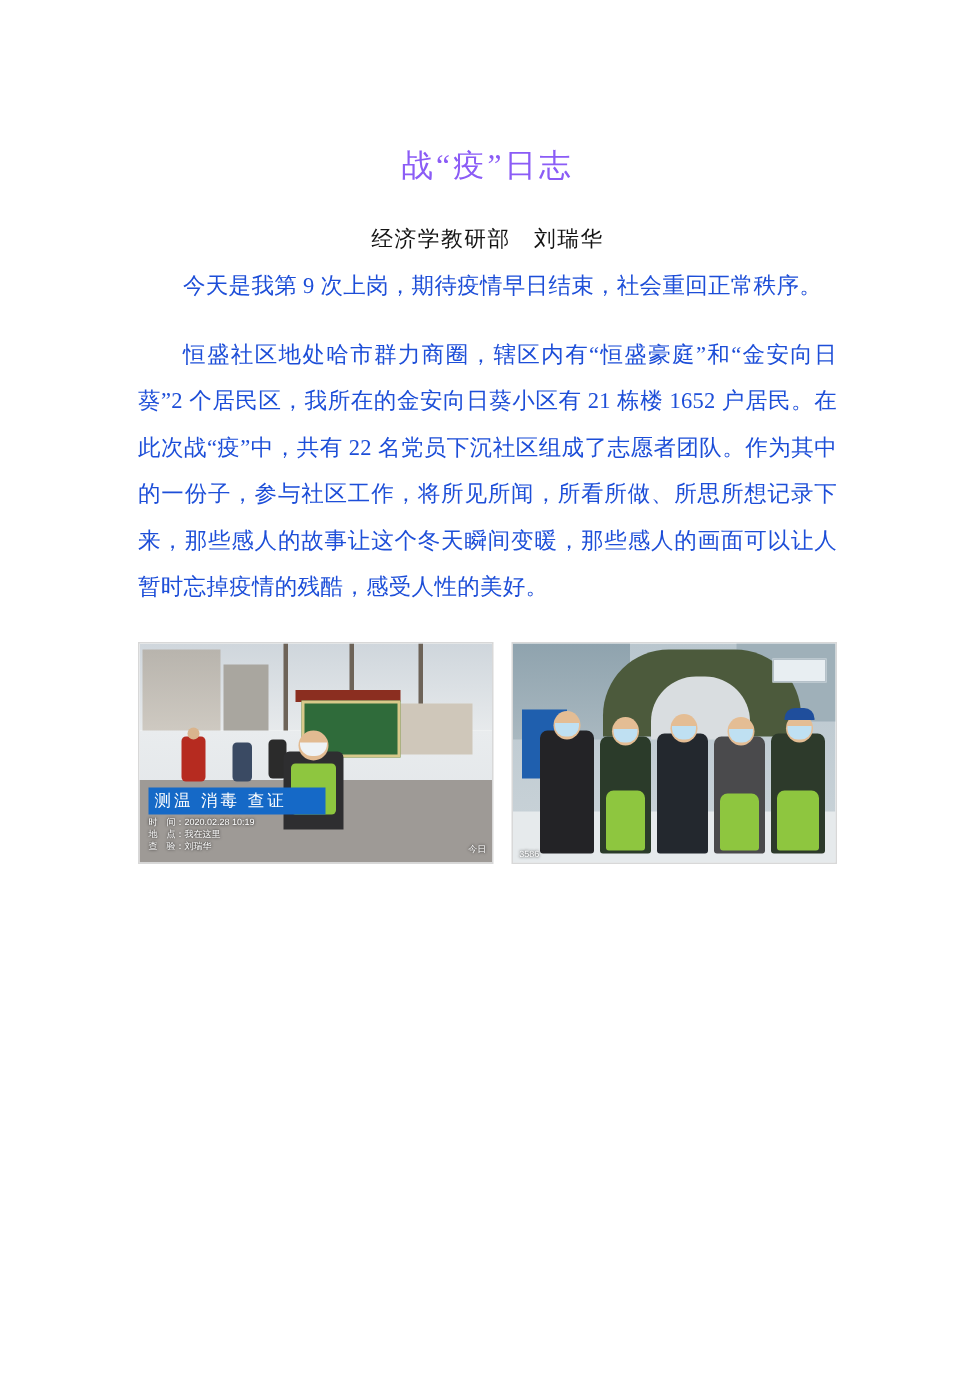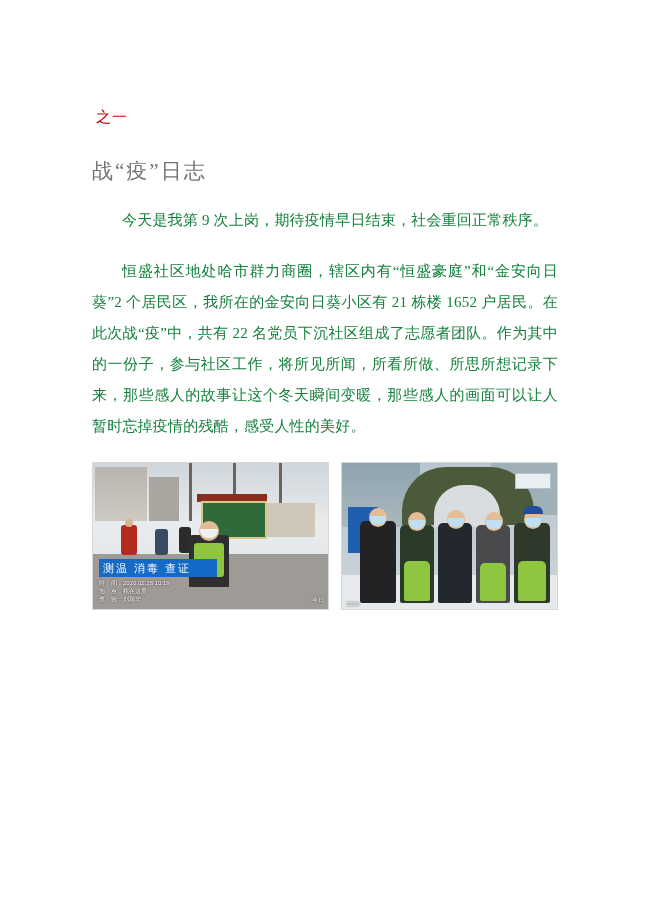--- a/index.html
+++ b/index.html
@@ -32,40 +32,41 @@
     color: #141414;
   }
   .subtitle-red {
     color: #c00000;
     font-size: 15px;
     letter-spacing: 1px;
     margin-top: 30px;
     margin-left: 4px;
   }
   .section-title {
+    text-align: center;
     font-size: 21px;
     letter-spacing: 2px;
-    margin-top: 30px;
-    color: #737373;
+    margin-top: 18px;
+    color: #8b5cf6;
   }
   .byline {
     text-align: center;
     font-size: 14.5px;
     letter-spacing: 1px;
     margin-top: 26px;
     color: #141414;
   }
   .body-text {
     font-size: 15px;
     line-height: 31px;
     text-align: justify;
     text-justify: inter-ideograph;
-    margin-top: 20px;
+    margin-top: 7px;
     letter-spacing: 0.2px;
-    color: #15803d;
+    color: #1d4ed8;
   }
   .body-text.indent {
     text-indent: 2em;
   }
   .figure-row {
     display: flex;
     gap: 12px;
     margin-top: 20px;
     align-items: flex-start;
   }
@@ -208,24 +209,24 @@
     font-family: "Liberation Sans", sans-serif;
     text-shadow: 0 0 2px #000;
   }
 </style>
 </head>
 <body>
 
 <div class="page">
 
 
-  <div class="subtitle-red">之一</div>
 
   <div class="section-title">战“疫”日志</div>
 
+  <div class="byline">经济学教研部　刘瑞华</div>
 
   <p class="body-text indent">今天是我第 9 次上岗，期待疫情早日结束，社会重回正常秩序。</p>
 
   <p class="body-text indent">恒盛社区地处哈市群力商圈，辖区内有“恒盛豪庭”和“金安向日葵”2 个居民区，我所在的金安向日葵小区有 21 栋楼 1652 户居民。在此次战“疫”中，共有 22 名党员下沉社区组成了志愿者团队。作为其中的一份子，参与社区工作，将所见所闻，所看所做、所思所想记录下来，那些感人的故事让这个冬天瞬间变暖，那些感人的画面可以让人暂时忘掉疫情的残酷，感受人性的美好。</p>
 
   <div class="figure-row">
 
     <div class="figure fig-left">
       <div class="ph1-sky"></div>
       <div class="ph1-bldg-a"></div>

